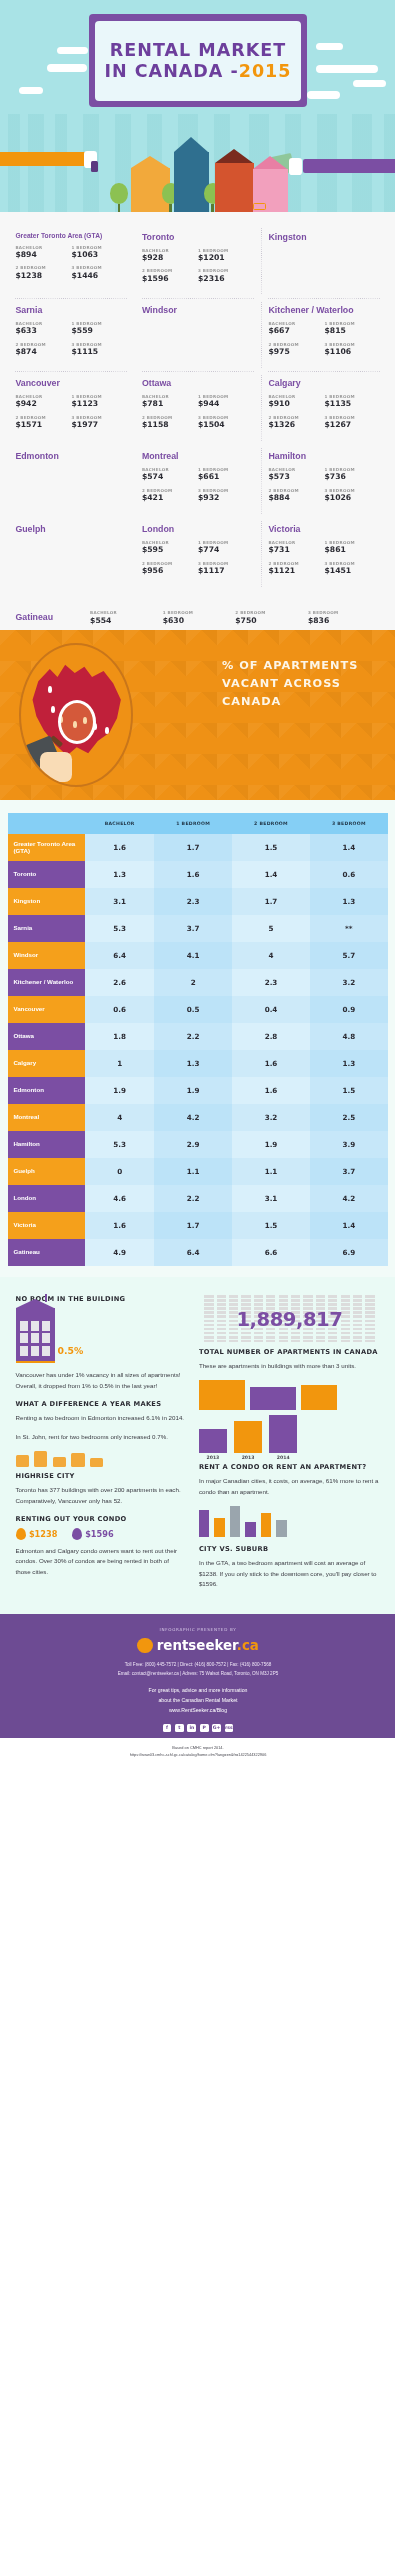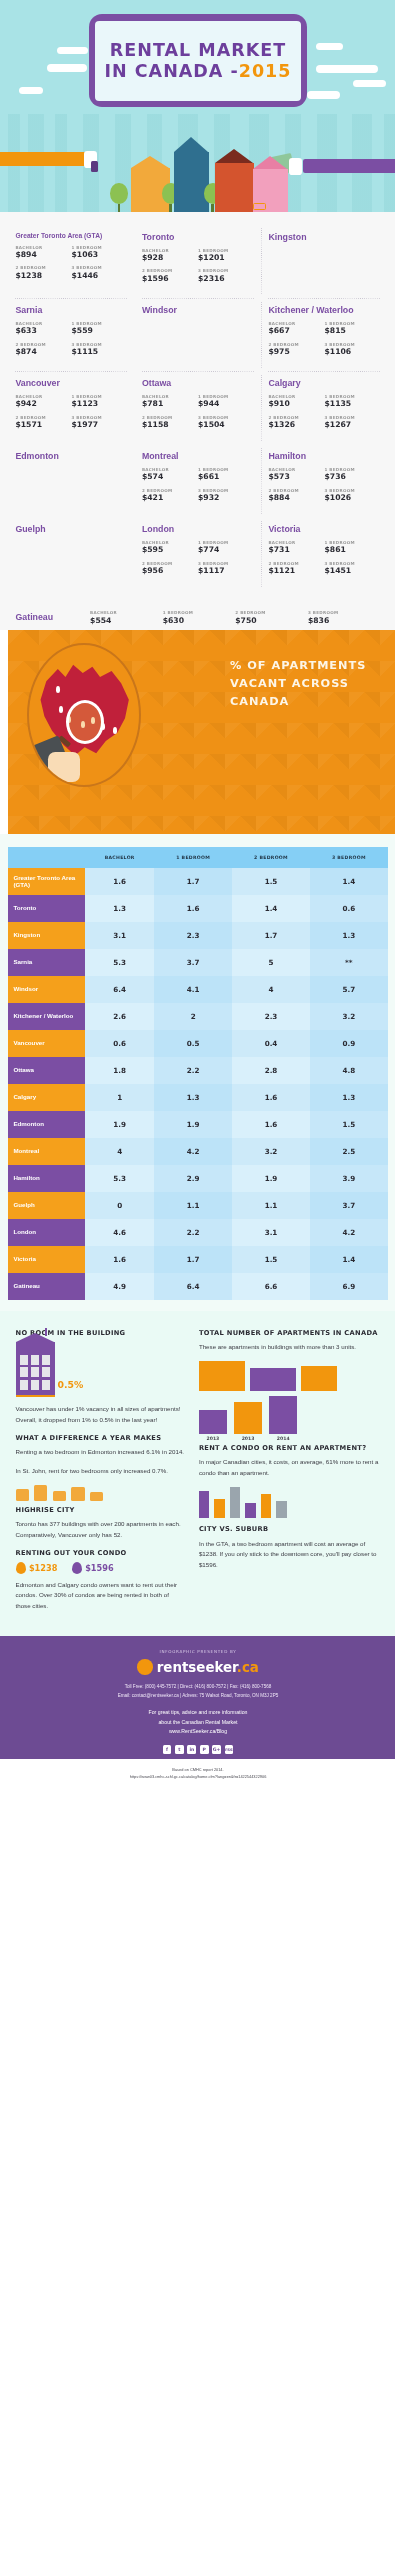--- a/index.html
+++ b/index.html
@@ -32,21 +32,21 @@
   .c5 { width: 62px; height: 8.2px; left: 316px; top: 65px; }
   .c6 { width: 33px; height: 7.2px; left: 353px; top: 80px; }
   .c7 { width: 33px; height: 7.7px; left: 307px; top: 91px; }
 
   .board-pole {
     position: absolute; left: 192px; top: 149px; width: 11.3px; height: 67px;
     background: #6d4b93;
   }
   .billboard {
     position: absolute; left: 89px; top: 14.4px; width: 218px; height: 93px;
-    background: #7b4ea3; border-radius: 13px; padding: 6.2px;
+    background: #7b4ea3; border-radius: 4px; padding: 6.2px;
   }
   .billboard-inner {
     width: 100%; height: 100%; background: #eaf7fa; border-radius: 4.1px;
     display: flex; flex-direction: column; align-items: center; justify-content: center;
   }
   .hero-t1 {
     font-family: "DejaVu Sans", sans-serif;
     font-weight: 700; font-size: 17.5px; letter-spacing: 1px;
     color: #6d3f9c; line-height: 1.1;
   }
@@ -136,27 +136,26 @@
   }
   .gat-row {
     display: flex; align-items: center; padding: 8.2px 15.5px 5.2px 15.5px;
     background: #f7f7f7;
   }
   .gat-name { color: #7b4ea3; font-size: 8.8px; font-weight: 700; width: 77px; }
   .gat-item { width: 75px; }
 
   
   .orange {
-    background: #ef9115; position: relative; height: 204px;
+    background: #ef9115; position: relative; height: 170px;
     display: flex; align-items: center;
     background-image:
       linear-gradient(135deg, rgba(255,255,255,.045) 25%, transparent 25%),
       linear-gradient(225deg, rgba(0,0,0,.035) 25%, transparent 25%);
     background-size: 31px 31px;
-    margin-left: 8px;
   }
   .maporb {
     position: absolute; left: 18.5px; top: 13.4px; width: 114px; height: 144px;
     border-radius: 50%; border: 2.1px solid #c9761a; background: #ef9115;
     overflow: hidden;
   }
   .canada {
     position: absolute; left: 8.2px; top: 13.4px; width: 96px; height: 103px;
     background: #c0203a;
     clip-path: polygon(4% 40%, 10% 22%, 22% 10%, 30% 18%, 38% 6%, 48% 14%, 58% 8%, 66% 18%, 78% 12%, 88% 24%, 96% 40%, 92% 58%, 84% 72%, 72% 80%, 62% 92%, 50% 86%, 40% 94%, 28% 84%, 16% 70%, 8% 56%);
@@ -826,20 +825,39 @@
         </div>
         <div class="ptag">
           <span class="ico p"></span>
           <span class="amt">$1596</span>
         </div>
       </div>
       <div class="fact-p">Edmonton and Calgary condo owners want to rent out their condos. Over 30% of condos are being rented in both of those cities.</div>
     </div>
 
     <div class="col-r">
+      <div class="big-number-wrap">
+        <div class="bldg-strip">
+          <i></i>
+            <i></i>
+            <i></i>
+            <i></i>
+            <i></i>
+            <i></i>
+            <i></i>
+            <i></i>
+            <i></i>
+            <i></i>
+            <i></i>
+            <i></i>
+            <i></i>
+            <i></i>
+        </div>
+        <div class="bnum">1,889,817</div>
+      </div>
       <div class="fact-h">TOTAL NUMBER OF APARTMENTS IN CANADA</div>
       <div class="fact-p">These are apartments in buildings with more than 3 units.</div>
 
       <div class="row-ill">
         <div class="mini-house"></div>
         <div class="mini-house p" style="height:23px;"></div>
         <div class="mini-house" style="height:25px;width:36px;"></div>
       </div>
 
       <div class="yr-chart">

